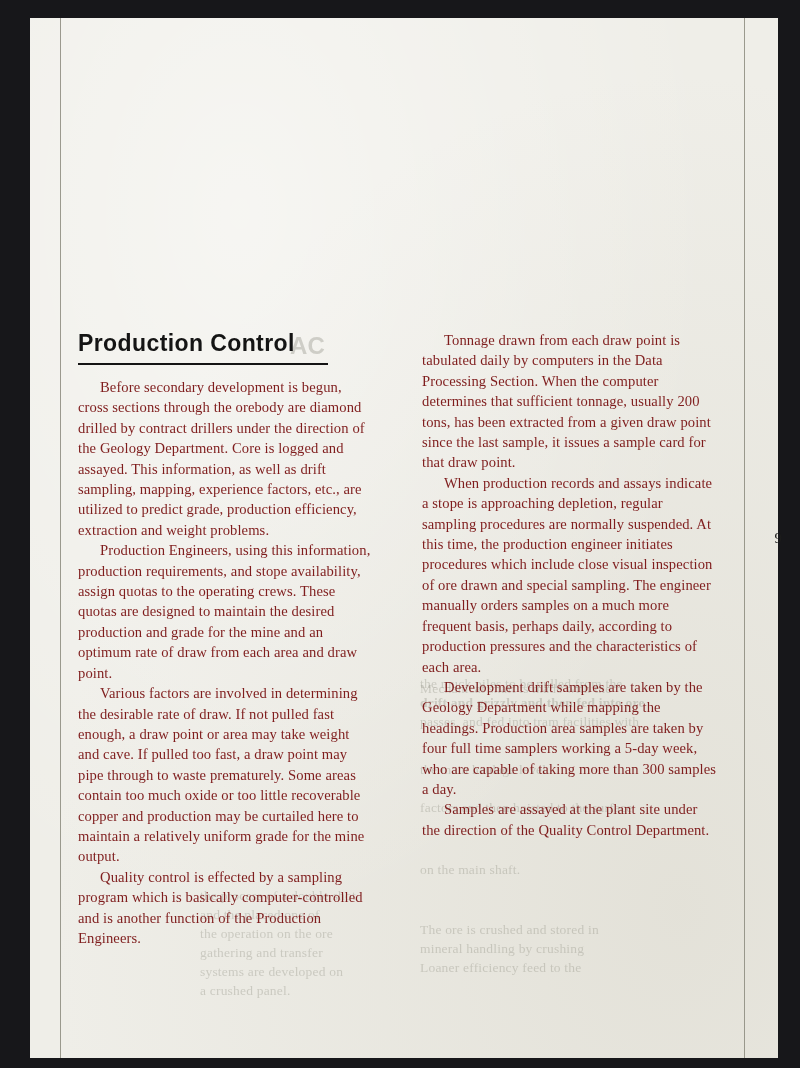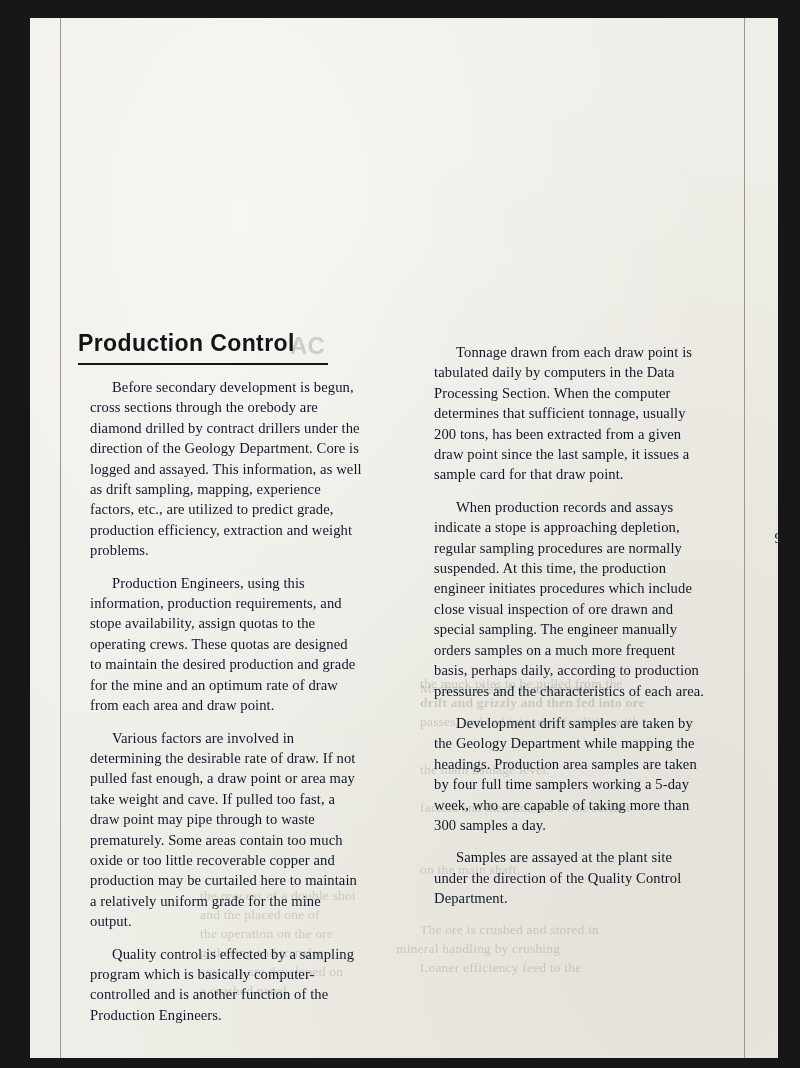--- a/index.html
+++ b/index.html
@@ -103,27 +103,27 @@
     margin: 0 0 6px 0;
     color: #141414;
   }
   .title-rule {
     height: 2px;
     background: #141414;
     width: 250px;
     margin-bottom: 12px;
   }
   p.para {
-    margin: 12px;
+    margin: 0;
     font-size: 14.6px;
     line-height: 20.4px;
     text-align: left;
     text-indent: 22px;
     letter-spacing: 0.1px;
-    color: #0f172a;
+    color: #7f1d1d;
   }
   .col-right p.para:first-child {
     text-indent: 22px;
   }
   .page-number {
     position: absolute;
     right: 18px;
     top: 530px;
     font-family: "Liberation Serif", serif;
     font-size: 15px;
@@ -146,21 +146,21 @@
 
   <div class="ghost ghost-title" style="left:290px; top:336px;">AC</div>
   <div class="ghost" style="left:420px; top:655px; width:300px;margin-top:24px;">Mechanical shaft is made with the</div>
   <div class="ghost" style="left:420px; top:674px; width:300px;">the muck piles to be pulled from the</div>
   <div class="ghost" style="left:420px; top:693px; width:300px;font-weight:bold;">drift and grizzly and then fed into ore</div>
   <div class="ghost" style="left:420px; top:712px; width:300px;">passes, and fed into tram facilities with</div>
   <div class="ghost" style="left:420px; top:760px; width:300px;">the main haulage level.</div>
   <div class="ghost" style="left:420px; top:798px; width:300px;">factors and then hoisted to the surface</div>
   <div class="ghost" style="left:420px; top:860px; width:300px;">on the main shaft.</div>
   <div class="ghost" style="left:420px; top:920px; width:300px;">The ore is crushed and stored in</div>
-  <div class="ghost" style="left:396px; top:939px; width:300px;">mineral handling by crushing</div>
+  <div class="ghost" style="left:420px; top:939px; width:300px;">mineral handling by crushing</div>
   <div class="ghost" style="left:420px; top:958px; width:300px;">Loaner efficiency feed to the</div>
   <div class="ghost" style="left:200px; top:886px; width:200px;">the process of a double shot</div>
   <div class="ghost" style="left:200px; top:905px; width:200px;">and the placed one of</div>
   <div class="ghost" style="left:200px; top:924px; width:200px;">the operation on the ore</div>
   <div class="ghost" style="left:200px; top:943px; width:200px;">gathering and transfer</div>
   <div class="ghost" style="left:200px; top:962px; width:200px;">systems are developed on</div>
   <div class="ghost" style="left:200px; top:981px; width:200px;">a crushed panel.</div>
 
   <div class="content">
     <div class="columns">

